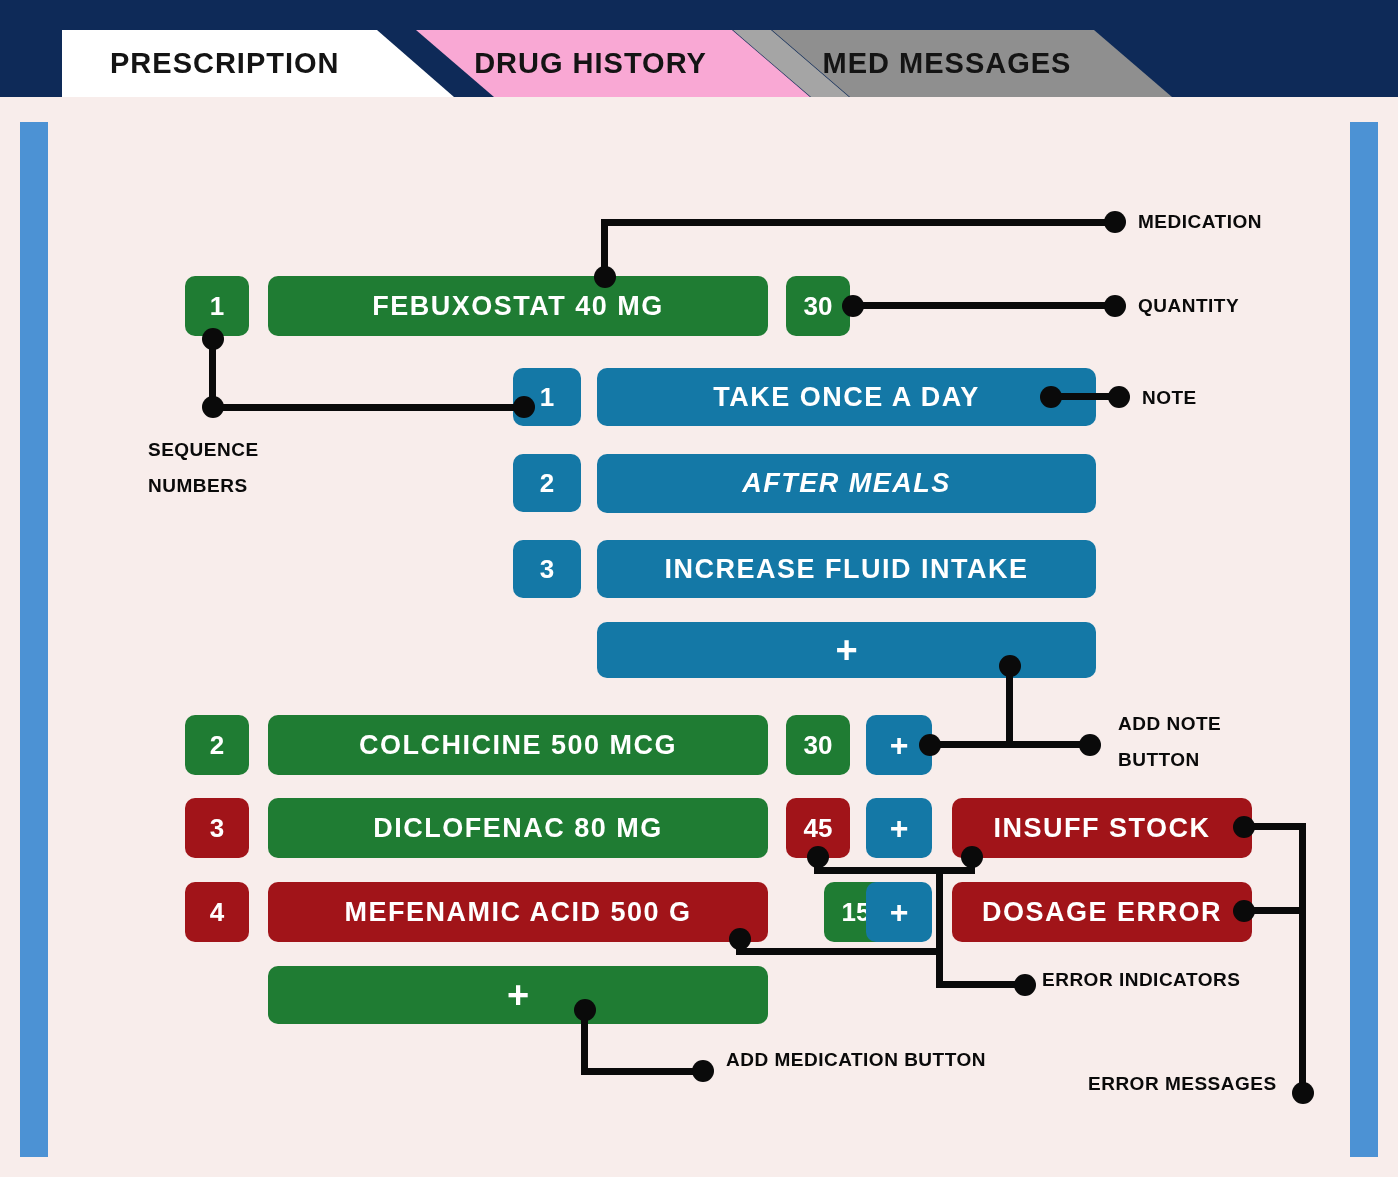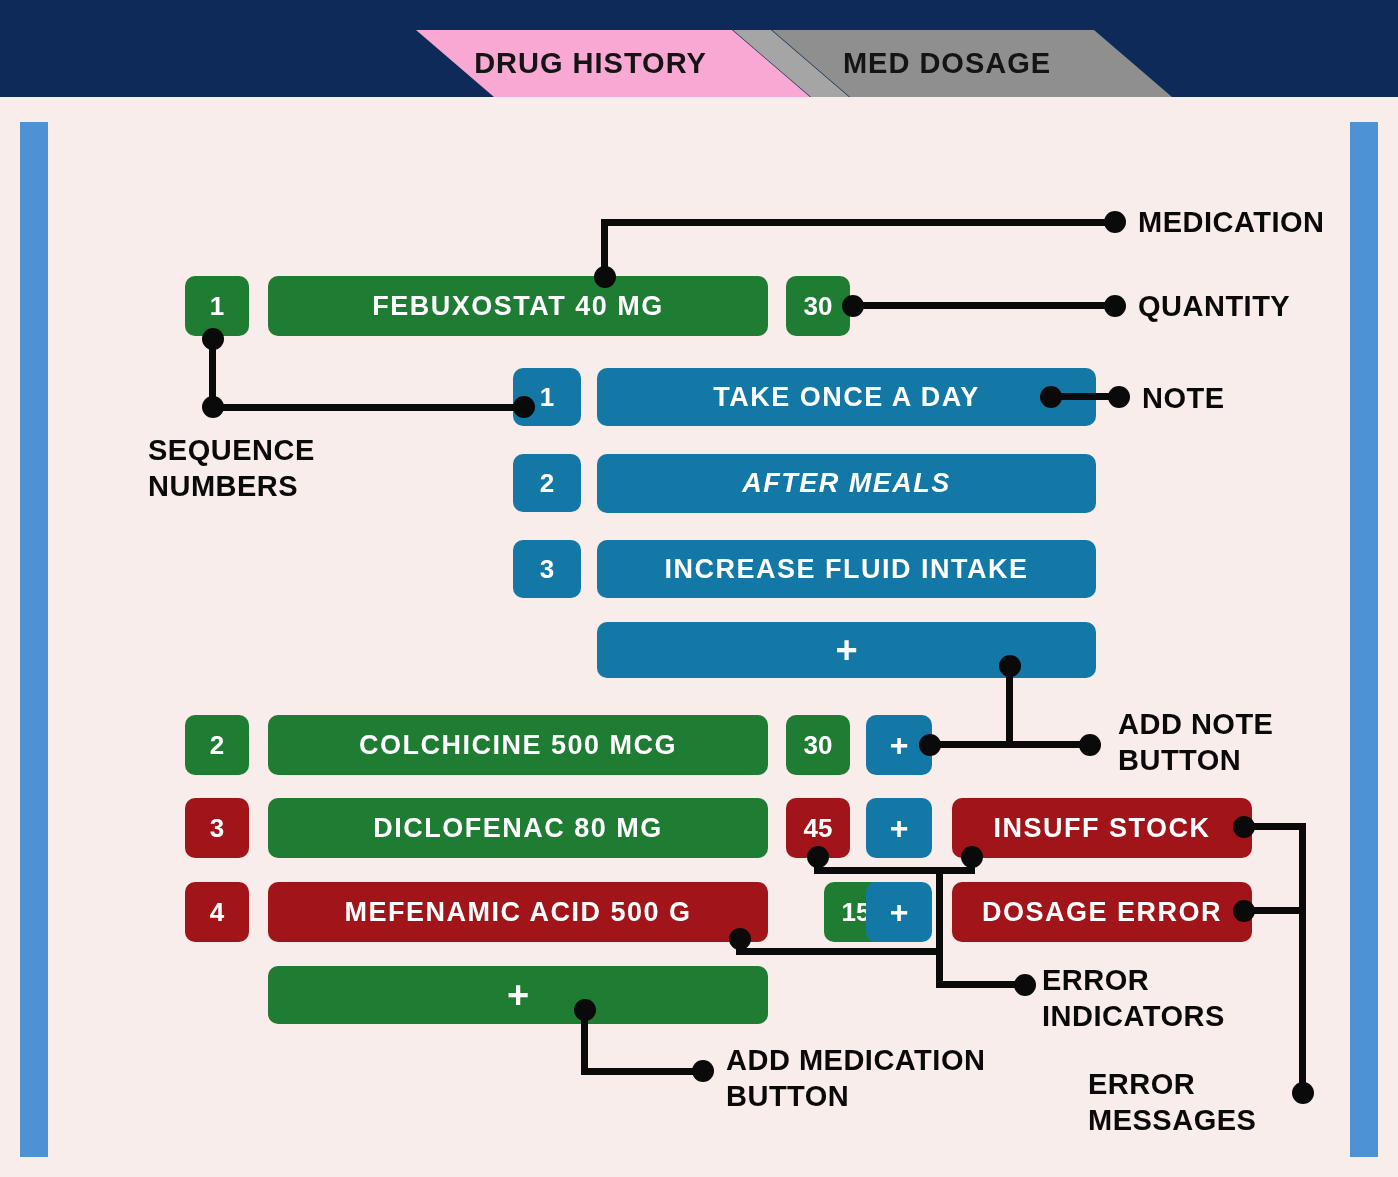--- a/index.html
+++ b/index.html
@@ -22,36 +22,39 @@
   
   .pill{position:absolute;border-radius:10px;display:flex;align-items:center;justify-content:center;
         color:#ffffff;font-weight:bold;font-size:27px;letter-spacing:1.5px;}
   .green{background:#1f7c33;}
   .blue{background:#1478a6;}
   .red{background:#a11419;}
   .num{font-size:26px;letter-spacing:0;}
   .plus{font-size:38px;letter-spacing:0;}
   .plus-sm{font-size:32px;letter-spacing:0;}
   
-  .ann{position:absolute;font-weight:bold;font-size:29px;color:#0a0a0a;letter-spacing:0.5px;line-height:36px;}
+  .ann{position:absolute;font-weight:bold;font-size:19px;color:#0a0a0a;letter-spacing:0.5px;line-height:36px;}
   .ln{position:absolute;background:#0a0a0a;}
   .dot{position:absolute;width:22px;height:22px;border-radius:50%;background:#0a0a0a;}
 </style>
 </head>
 <body>
 
 <div class="stage">
 
   <div class="header"></div>
   <div class="tab-sep"></div>
+  <div class="tab tab-white">
+    <span>PRESCRIPTION</span>
+  </div>
   <div class="tab tab-lgray">
     <span>DRUG HISTORY</span>
   </div>
   <div class="tab tab-mgray">
-    <span>MED DOSAGE</span>
+    <span>MED MESSAGES</span>
   </div>
 
   <div class="sbar" style="left:20px;"></div>
   <div class="sbar" style="left:1350px;"></div>
 
   <div class="pill green num" style="left:185px;top:276px;width:64px;height:60px;">1</div>
   <div class="pill green" style="left:268px;top:276px;width:500px;height:60px;">FEBUXOSTAT 40 MG</div>
   <div class="pill green num" style="left:786px;top:276px;width:64px;height:60px;">30</div>
 
   <div class="pill blue num" style="left:513px;top:368px;width:68px;height:58px;">1</div>

